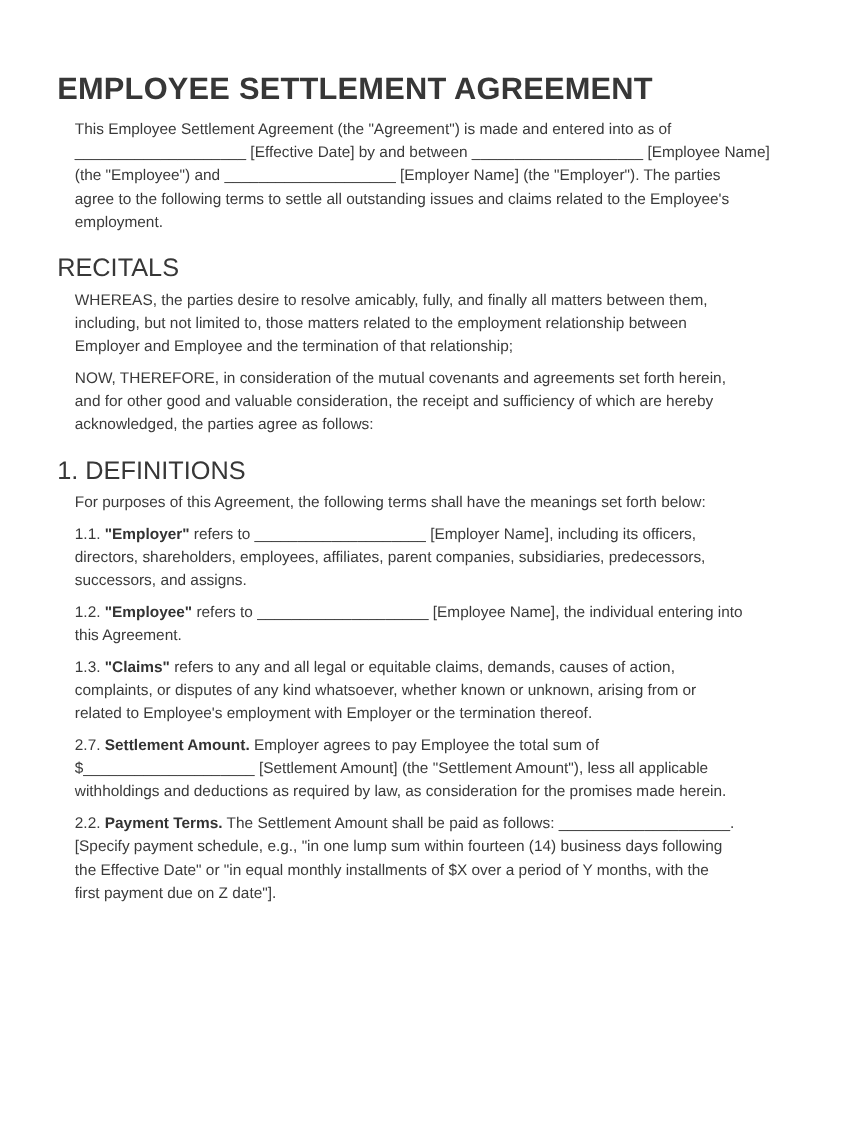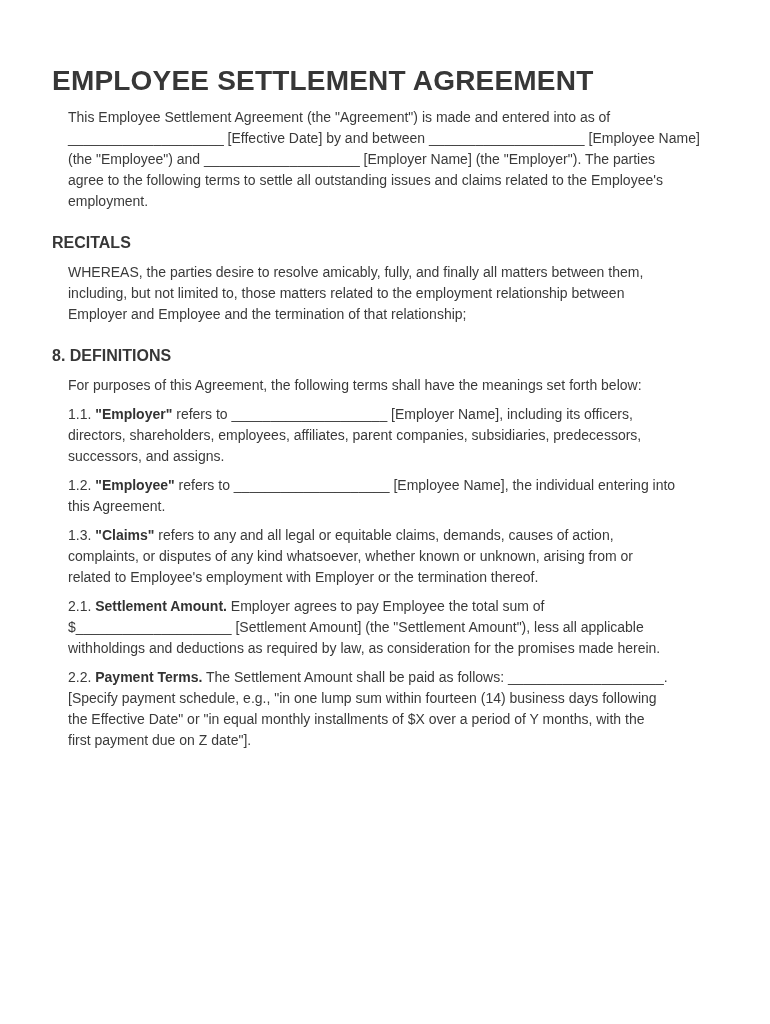--- a/index.html
+++ b/index.html
@@ -23,23 +23,23 @@
   }
   h1.doc-title {
     font-size: 28px;
     line-height: 1.2;
     font-weight: bold;
     color: #373737;
     margin: 0 0 9px 0;
     letter-spacing: 0.2px;
   }
   h2.section-heading {
-    font-size: 16px;
+    font-size: 23px;
     line-height: 22px;
-    font-weight: bold;
+    font-weight: normal;
     color: #373737;
     margin: 20px 0 8px 0;
   }
   p.doc-paragraph {
     font-size: 14px;
     line-height: 21px;
     margin: 8px 16px;
     white-space: pre-wrap;
     color: #3a3a3a;
   }
@@ -56,31 +56,34 @@
   <section>
       <p class="doc-paragraph"><span>This Employee Settlement Agreement (the "Agreement") is made and entered into as of
 ____________________ [Effective Date] by and between ____________________ [Employee Name]
 (the "Employee") and ____________________ [Employer Name] (the "Employer"). The parties
 agree to the following terms to settle all outstanding issues and claims related to the Employee's
 employment.</span></p>
       <h2 class="section-heading">RECITALS</h2>
       <p class="doc-paragraph"><span>WHEREAS, the parties desire to resolve amicably, fully, and finally all matters between them,
 including, but not limited to, those matters related to the employment relationship between
 Employer and Employee and the termination of that relationship;</span></p>
-      <h2 class="section-heading">8. DEFINITIONS</h2>
+      <p class="doc-paragraph"><span>NOW, THEREFORE, in consideration of the mutual covenants and agreements set forth herein,
+and for other good and valuable consideration, the receipt and sufficiency of which are hereby
+acknowledged, the parties agree as follows:</span></p>
+      <h2 class="section-heading">1. DEFINITIONS</h2>
       <p class="doc-paragraph"><span>For purposes of this Agreement, the following terms shall have the meanings set forth below:</span></p>
       <p class="doc-paragraph"><span>1.1. </span><b>"Employer"</b><span> refers to ____________________ [Employer Name], including its officers,
 directors, shareholders, employees, affiliates, parent companies, subsidiaries, predecessors,
 successors, and assigns.</span></p>
       <p class="doc-paragraph"><span>1.2. </span><b>"Employee"</b><span> refers to ____________________ [Employee Name], the individual entering into
 this Agreement.</span></p>
       <p class="doc-paragraph"><span>1.3. </span><b>"Claims"</b><span> refers to any and all legal or equitable claims, demands, causes of action,
 complaints, or disputes of any kind whatsoever, whether known or unknown, arising from or
 related to Employee's employment with Employer or the termination thereof.</span></p>
-      <p class="doc-paragraph"><span>2.1. </span><b>Settlement Amount.</b><span> Employer agrees to pay Employee the total sum of
+      <p class="doc-paragraph"><span>2.7. </span><b>Settlement Amount.</b><span> Employer agrees to pay Employee the total sum of
 $____________________ [Settlement Amount] (the "Settlement Amount"), less all applicable
 withholdings and deductions as required by law, as consideration for the promises made herein.</span></p>
       <p class="doc-paragraph"><span>2.2. </span><b>Payment Terms.</b><span> The Settlement Amount shall be paid as follows: ____________________.
 [Specify payment schedule, e.g., "in one lump sum within fourteen (14) business days following
 the Effective Date" or "in equal monthly installments of $X over a period of Y months, with the
 first payment due on Z date"].</span></p>
     </section>
 </main>
 
 </body></html>

